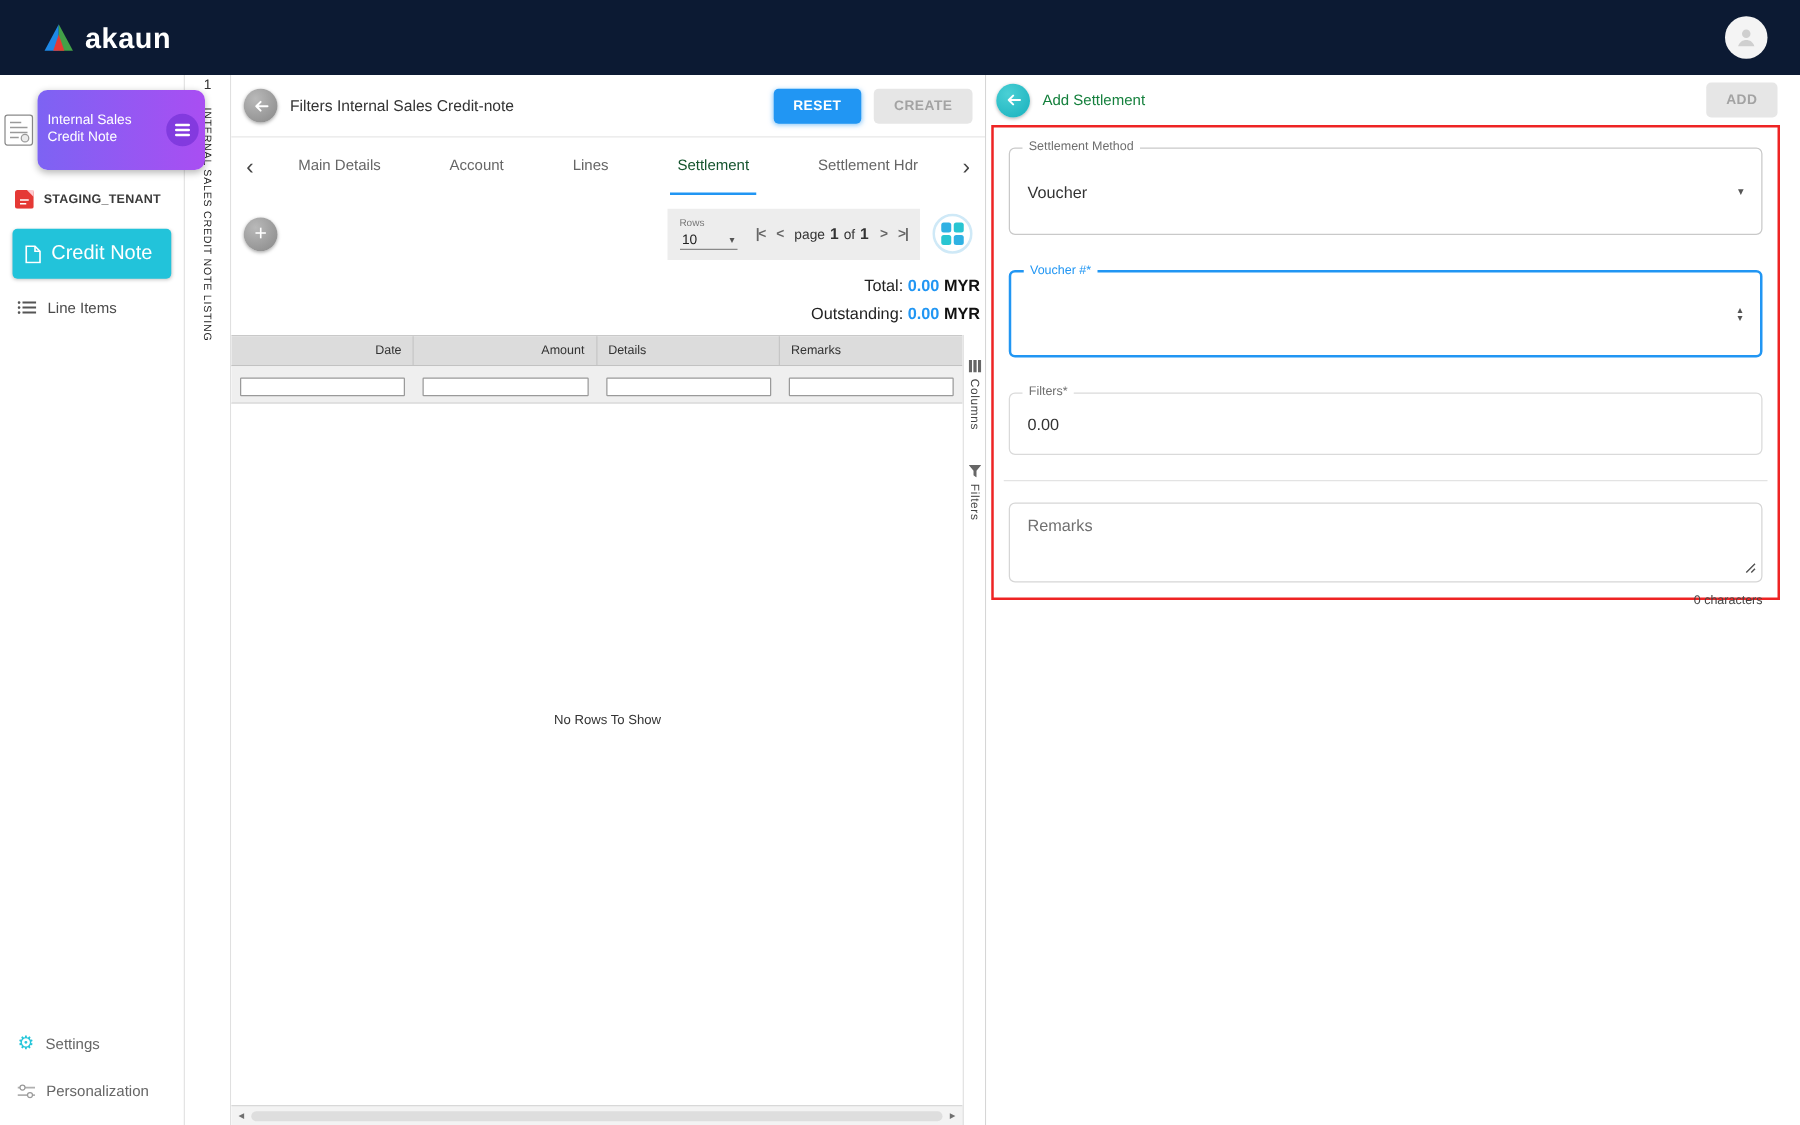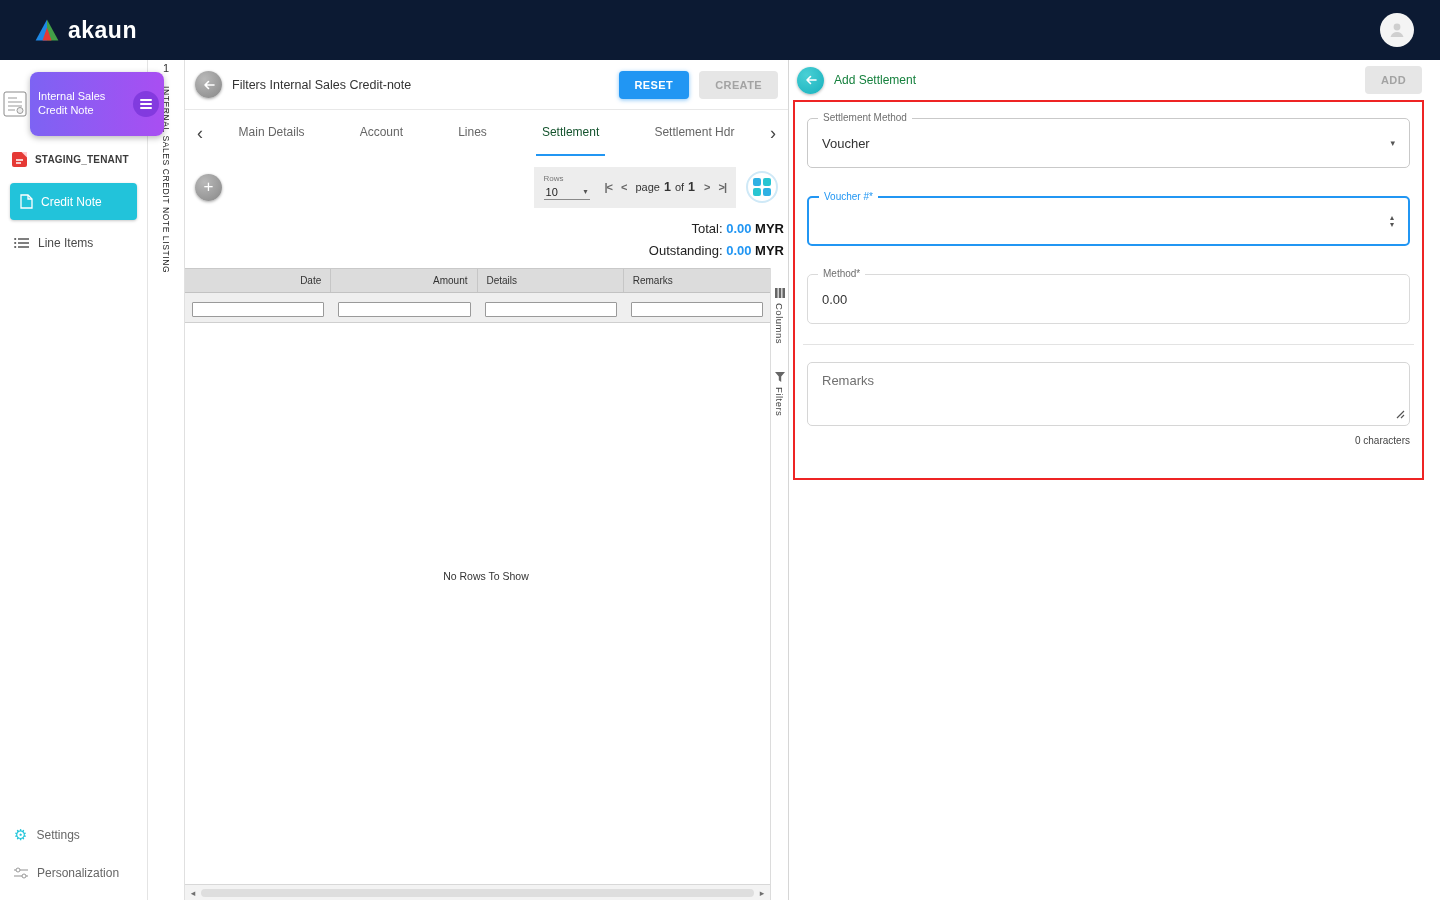--- a/index.html
+++ b/index.html
@@ -29,21 +29,21 @@
                  border-radius:8px; color:#fff; display:flex; align-items:center;
                  padding:0 5px 0 8px; gap:4px; box-shadow:0 2px 6px rgba(0,0,0,.28); }
   .module-label { font-size:11px; line-height:1.25; flex:1; }
   .module-menu { width:26px; height:26px; border-radius:50%; background:rgba(90,30,200,.45);
                  display:flex; align-items:center; justify-content:center; flex:none; cursor:pointer; }
   .bars { width:12px; height:2px; background:#fff; border-radius:1px;
           box-shadow:0 -4px 0 #fff, 0 4px 0 #fff; }
   .tenant-row { display:flex; align-items:center; gap:8px; padding:10px 12px; font-size:10px;
                 font-weight:700; color:#3a3a3a; letter-spacing:.2px; cursor:pointer; }
   .nav-active { margin:6px 10px 4px; background:#22c3da; color:#fff; border-radius:4px;
-                padding:11px 10px; display:flex; align-items:center; gap:8px; font-size:12px;
+                padding:11px 10px; display:flex; align-items:center; gap:8px; font-size:16px;
                 box-shadow:0 1px 3px rgba(0,0,0,.22); cursor:pointer; }
   .nav-item { padding:12px 14px; display:flex; align-items:center; gap:9px; font-size:12px;
               color:#4a4a4a; cursor:pointer; }
   .sidebar-footer { margin-top:auto; padding-bottom:8px; }
   .sidebar-footer .nav-item { color:#666; }
   .gear-glyph { color:#26c6da; font-size:15px; line-height:1; }
 
   
   .vstrip { width:37px; border-right:1px solid #e0e0e0; background:#fff; display:flex;
             flex-direction:column; align-items:center; padding-top:2px; cursor:pointer; }
@@ -120,21 +120,21 @@
                flex-direction:column; align-items:center; padding-top:20px; gap:28px; }
   .side-tab { display:flex; flex-direction:column; align-items:center; gap:5px; cursor:pointer; color:#444; }
   .side-tab .vlabel { writing-mode:vertical-rl; font-size:9.5px; letter-spacing:.5px; }
 
   
   .rpanel { flex:1; background:#fff; display:flex; flex-direction:column; }
   .rheader { height:40px; display:flex; align-items:center; gap:10px; padding:0 18px 0 8px; }
   .rtitle { font-size:12px; color:#15803d; }
 
   .redbox { margin:0 16px 0 4px; border:2px solid #ee2424; padding:16px 8px 10px; height:380px; }
-  .mfield { position:relative; border:1px solid #c9c9c9; border-radius:5px; height:50px;
+  .mfield { position:relative; border:1px solid #c9c9c9; border-radius:5px; height:70px;
             margin:0 4px 28px; display:flex; align-items:center; padding:0 14px; background:#fff;
             cursor:pointer; }
   .mlabel { position:absolute; top:-7px; left:10px; background:#fff; padding:0 5px; font-size:10px;
             color:#6f6f6f; white-space:nowrap; }
   .mvalue { font-size:13px; color:#333; }
   .mcaret { margin-left:auto; font-size:9px; color:#555; }
   .mfield.focus { border:2px solid #2196f3; }
   .mfield.focus .mlabel { color:#2196f3; }
   .minput { border:none; outline:none; flex:1; font-size:13px; color:#333; font-family:inherit;
             background:transparent; }
@@ -378,21 +378,21 @@
       <div class="mfield focus">
         <span class="mlabel">Voucher #*</span>
         <input class="minput" style="">
         <span class="spinner">
             <span>▴</span>
             <span>▾</span>
           </span>
       </div>
 
       <div class="mfield light">
-        <span class="mlabel">Method*</span>
+        <span class="mlabel">Filters*</span>
         <input class="minput" value="0.00" style="">
       </div>
 
       <div class="rdivider"></div>
 
       <div class="mtext-wrap">
         <textarea class="mtextarea" placeholder="Remarks" style=""></textarea>
         <svg class="resize-icon" width="9" height="9" viewBox="0 0 9 9">
           <path d="M8 1 1 8M8 5 5 8" stroke="#555" stroke-width="1.2" fill="none"></path>
         </svg>

